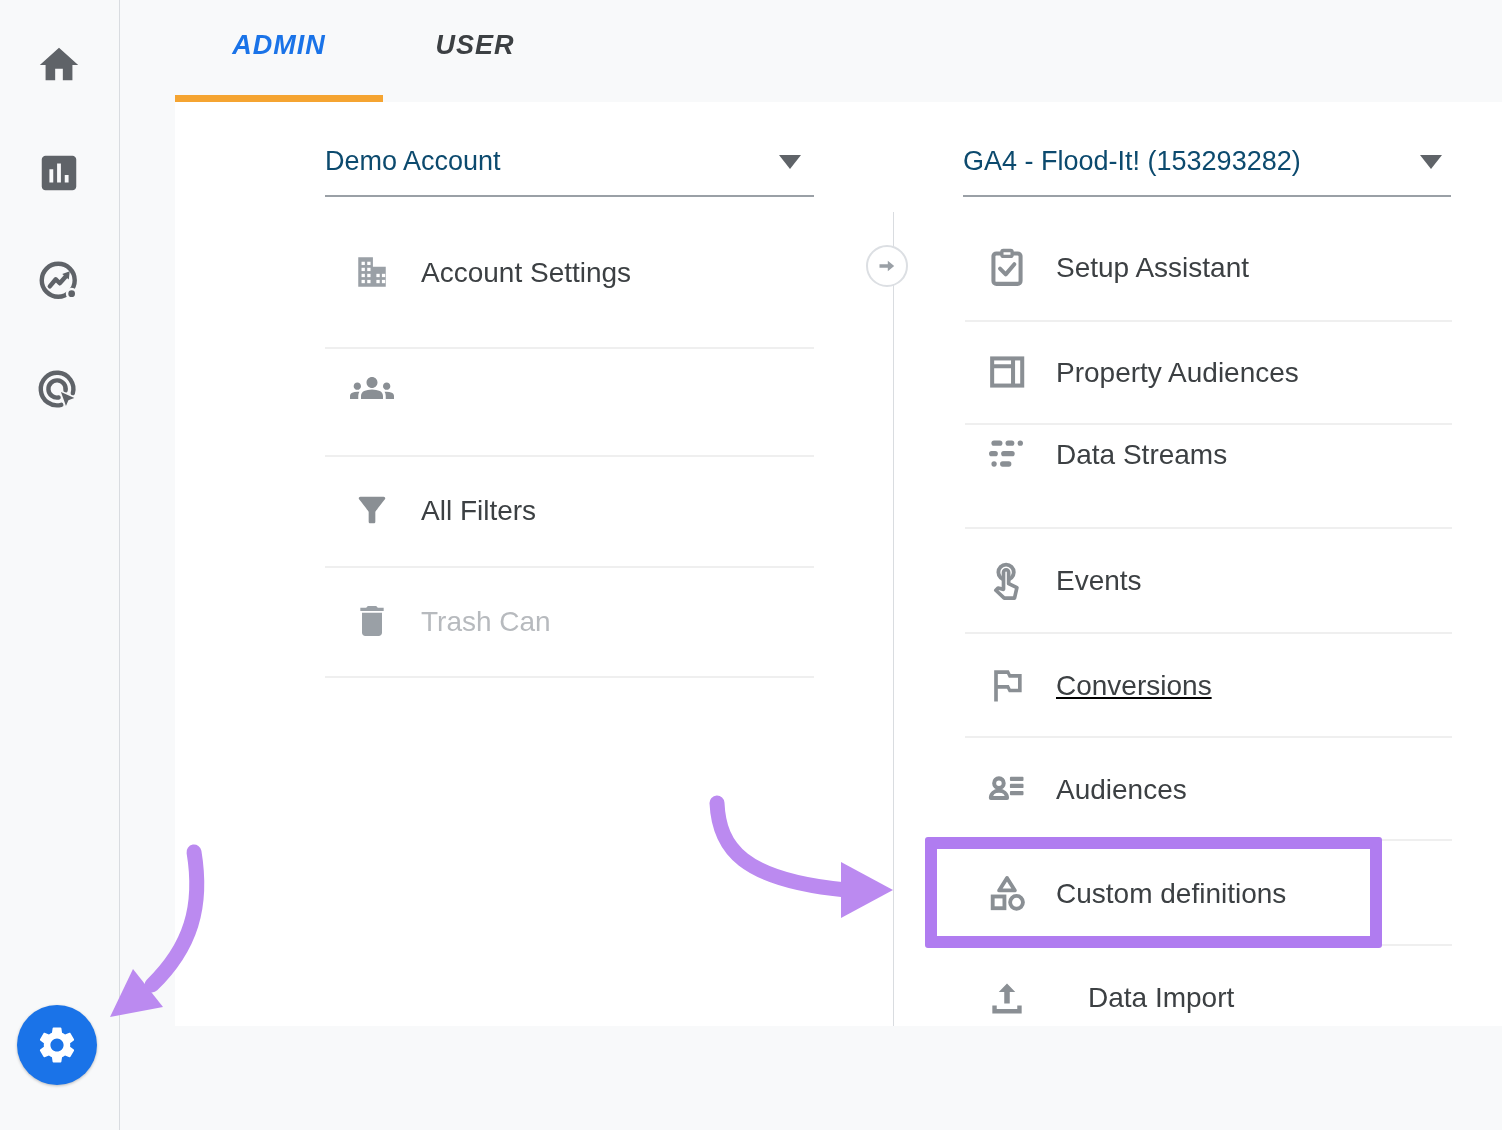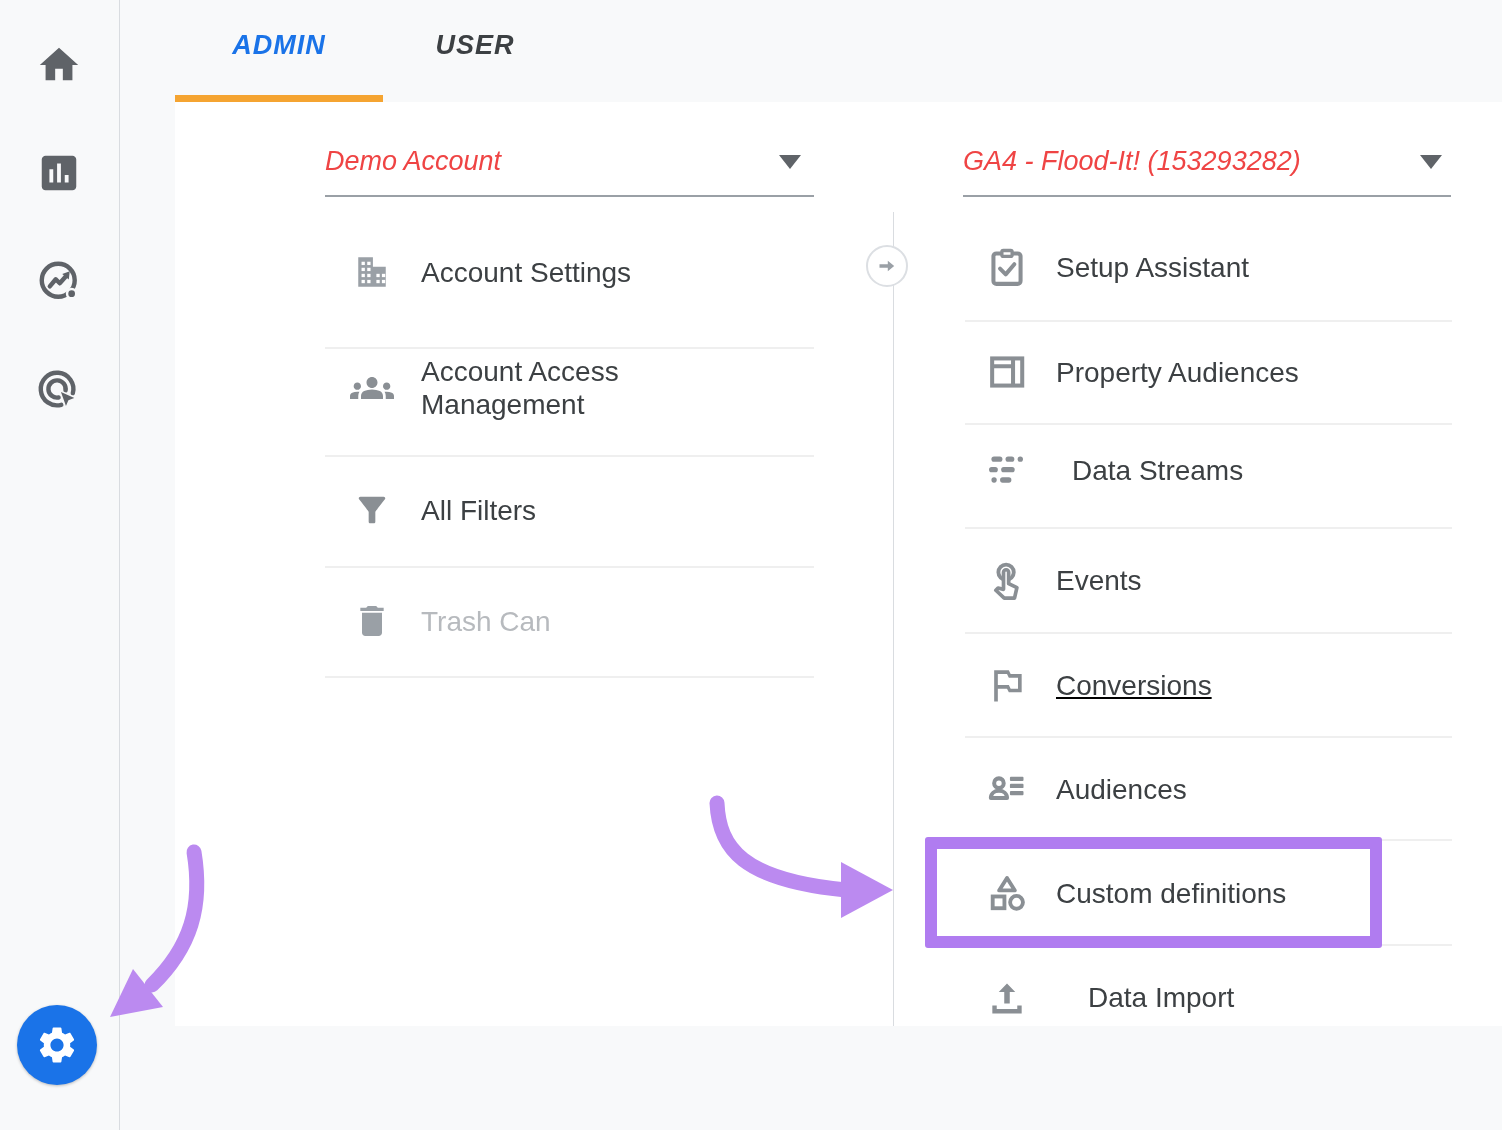--- a/index.html
+++ b/index.html
@@ -20,21 +20,21 @@
   
   .tab{position:absolute;top:30px;font-size:27px;font-weight:700;letter-spacing:1px;text-align:center;cursor:pointer;font-style:italic;}
   .tab.admin{left:175px;width:208px;color:#1a73e8;}
   .tab.user{left:390px;width:170px;color:#3c4043;}
   .tab-underline{position:absolute;left:175px;top:95px;width:208px;height:7px;background:#f5a431;}
 
   
   .panel{position:absolute;left:175px;top:102px;width:1327px;height:924px;background:#ffffff;}
 
   
-  .col-header{position:absolute;top:146px;font-size:27px;color:#ef4444;cursor:pointer;font-style:italic;}
+  .col-header{position:absolute;top:146px;font-size:27px;color:#0c4a6e;cursor:pointer;}
   .col-header.account{left:325px;}
   .col-header.property{left:963px;}
   .caret{position:absolute;top:155px;width:0;height:0;border-left:11px solid transparent;
          border-right:11px solid transparent;border-top:14px solid #5f6368;cursor:pointer;}
   .caret.account{left:779px;}
   .caret.property{left:1420px;}
   .header-underline{position:absolute;top:195px;height:2px;background:#9aa0a6;}
   .header-underline.account{left:325px;width:489px;}
   .header-underline.property{left:963px;width:488px;}
 
@@ -49,21 +49,21 @@
   .row .ic{width:44px;height:44px;flex:0 0 44px;margin-right:27px;}
   .row .lbl{font-size:28px;color:#3c4043;line-height:33px;}
   .row.two-line{height:72px;}
   .row.two-line .lbl{width:250px;}
   .row.disabled .lbl{color:#b7babe;}
 
   .acc-row{left:350px;}
   .acc-row.r1{top:247px;align-items:center;} .acc-row.r2{top:352px;} .acc-row.r3{top:485px;} .acc-row.r4{top:596px;}
 
   .prop-row{left:985px;}
-  .prop-row.r1{top:242px;} .prop-row.r2{top:347px;} .prop-row.r3{top:445px;gap:16px;} .prop-row.r4{top:555px;}
+  .prop-row.r1{top:242px;} .prop-row.r2{top:347px;} .prop-row.r3{top:429px;} .prop-row.r4{top:555px;}
   .prop-row.r5{top:660px;text-decoration:underline;} .prop-row.r6{top:764px;} .prop-row.r7{top:868px;} .prop-row.r8{top:972px;gap:32px;}
 
   .divider{position:absolute;height:2px;background:#efefef;}
   .divider.acc{left:325px;width:489px;}
   .divider.prop{left:965px;width:487px;}
 
   
   .hl-box{position:absolute;left:925px;top:837px;width:457px;height:111px;box-sizing:border-box;
           border:12px solid #b07cf0;border-radius:3px;pointer-events:none;}
   .anno-svg{position:absolute;left:0;top:0;width:1502px;height:1130px;pointer-events:none;}
@@ -160,21 +160,20 @@
     <span class="lbl">Account Settings</span>
   </div>
   <div class="divider acc" style="top:347px;"></div>
 
   <div class="row acc-row r2 two-line">
     <span class="ic">
       <svg viewBox="0 0 24 24" width="44" height="44">
           <path fill="#8a8f94" d="M12 12.75c1.63 0 3.07.39 4.24.9 1.08.48 1.76 1.56 1.76 2.73V18H6v-1.61c0-1.18.68-2.26 1.76-2.73 1.17-.52 2.61-.91 4.24-.91zM4 13c1.1 0 2-.9 2-2s-.9-2-2-2-2 .9-2 2 .9 2 2 2zm1.13 1.1c-.37-.06-.74-.1-1.13-.1-.99 0-1.93.21-2.78.58C.48 14.9 0 15.62 0 16.43V18h4.5v-1.61c0-.83.23-1.61.63-2.29zM20 13c1.1 0 2-.9 2-2s-.9-2-2-2-2 .9-2 2 .9 2 2 2zm4 3.43c0-.81-.48-1.53-1.22-1.85-.85-.37-1.79-.58-2.78-.58-.39 0-.76.04-1.13.1.4.68.63 1.46.63 2.29V18H24v-1.57zM12 6c1.66 0 3 1.34 3 3s-1.34 3-3 3-3-1.34-3-3 1.34-3 3-3z"></path>
         </svg>
     </span>
-    <span class="lbl">Account Access Management</span>
   </div>
   <div class="divider acc" style="top:455px;"></div>
 
   <div class="row acc-row r3">
     <span class="ic">
       <svg viewBox="0 0 24 24" width="40" height="40" style="margin:2px;">
           <path fill="#8a8f94" d="M4.25 5.61C6.27 8.2 10 13 10 13v6c0 .55.45 1 1 1h2c.55 0 1-.45 1-1v-6s3.73-4.8 5.75-7.39c.51-.66.04-1.61-.79-1.61H5.04c-.83 0-1.3.95-.79 1.61z"></path>
         </svg>
     </span>
     <span class="lbl">All Filters</span>

